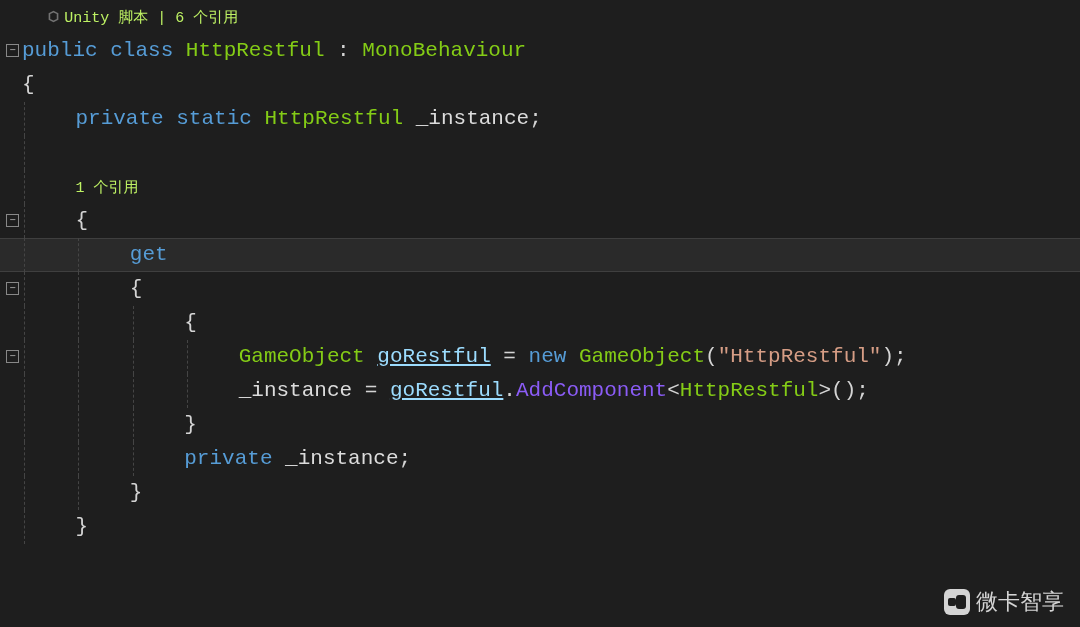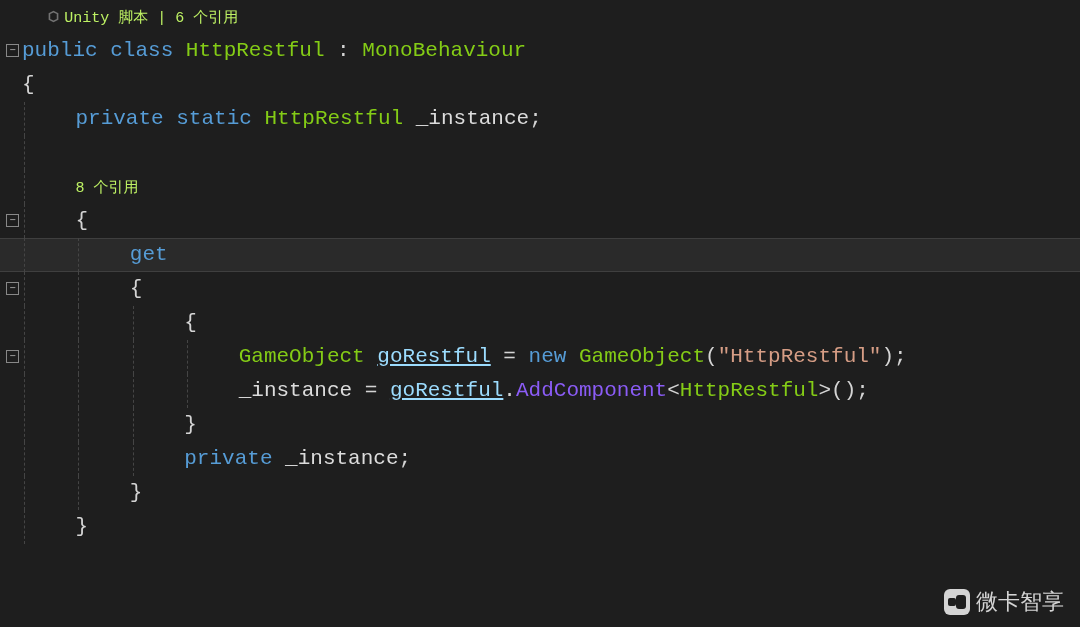--- a/index.html
+++ b/index.html
@@ -47,21 +47,21 @@
             </svg></span><span>Unity 脚本 | </span><span>6 个引用</span></span></div>
 
     <div class="line"><span class="k">public</span> <span class="k">class</span> <span class="cls">HttpRestful</span> <span class="p">:</span> <span class="cls">MonoBehaviour</span></div>
 
     <div class="line"><span class="p">{</span></div>
 
     <div class="line"><span class="guide" style="margin-left:2px;"></span>    <span class="k">private</span> <span class="k">static</span> <span class="cls">HttpRestful</span> <span class="id">_instance</span><span class="p">;</span></div>
 
     <div class="line"><span class="guide" style="margin-left:2px;"></span></div>
 
-    <div class="line"><span class="guide" style="margin-left:2px;"></span>    <span class="codelens">8 个引用</span></div>
+    <div class="line"><span class="guide" style="margin-left:2px;"></span>    <span class="codelens">1 个引用</span></div>
 
 
     <div class="line"><span class="guide" style="margin-left:2px;"></span>    <span class="p">{</span></div>
 
     <div class="line"><span class="guide" style="margin-left:2px;"></span>    <span class="guide" style="margin-left:3px;"></span>    <span class="k">get</span></div>
 
     <div class="line"><span class="guide" style="margin-left:2px;"></span>    <span class="guide" style="margin-left:3px;"></span>    <span class="p">{</span></div>
 
 
     <div class="line"><span class="guide" style="margin-left:2px;"></span>    <span class="guide" style="margin-left:3px;"></span>    <span class="guide" style="margin-left:3px;"></span>    <span class="p">{</span></div>

